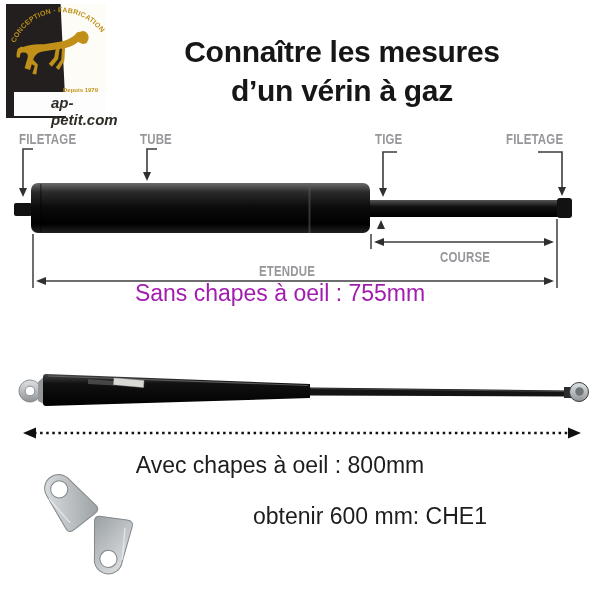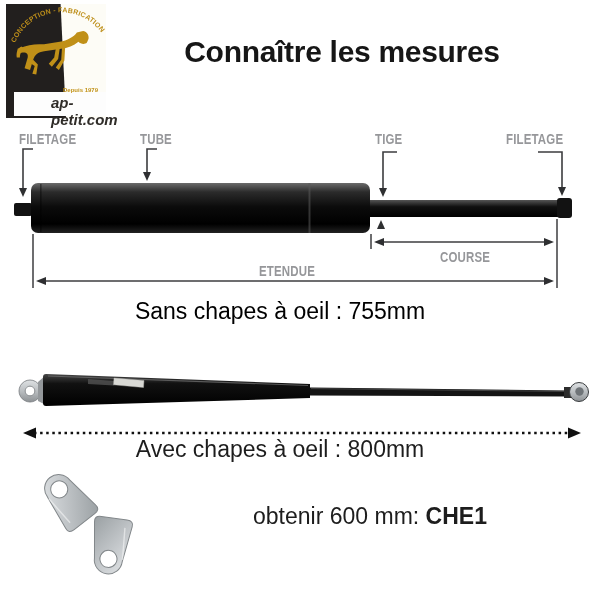--- a/index.html
+++ b/index.html
@@ -27,27 +27,27 @@
   
   .dlabel{font-size:14px;font-weight:700;color:#96979a;letter-spacing:.2px;
     transform:scaleX(.82);transform-origin:left top;white-space:nowrap;}
   .lbl-filetage-l{left:19px;top:131px;}
   .lbl-tube{left:140px;top:131px;}
   .lbl-tige{left:375px;top:131px;}
   .lbl-filetage-r{left:506px;top:131px;}
   .lbl-course{left:429px;top:249px;width:72px;text-align:center;transform-origin:center top;}
   .lbl-etendue{left:246px;top:263px;width:82px;text-align:center;transform-origin:center top;}
 
-  .caption{left:0;top:298px;width:560px;text-align:center;font-size:23px;color:#000000;}
-  .caption2{left:0;top:436px;width:560px;text-align:center;font-size:23px;color:#1d1d1d;}
+  .caption{left:0;top:280px;width:560px;text-align:center;font-size:23px;color:#a21caf;}
+  .caption2{left:0;top:452px;width:560px;text-align:center;font-size:23px;color:#1d1d1d;}
 
   .refblock{left:150px;top:501px;width:440px;text-align:center;font-size:23px;
     line-height:31px;color:#1d1d1d;}
   .refblock .hand{vertical-align:-3px;margin-right:9px;}
-  .refblock b{font-weight:700;margin-top:20px;}
+  .refblock b{font-weight:400;margin-top:20px;}
 
   svg{display:block;}
 </style>
 </head>
 <body>
 
 <div class="abs logo">
   <div class="abs logo-cream"></div>
   <div class="abs logo-black"></div>
   <svg class="abs" style="left:0;top:0" width="100" height="114" viewBox="0 0 100 114">
@@ -65,20 +65,21 @@
       <path d="M7,34 C2,36 0,42 1,48 L5,48 C5,43 7,39 12,38 Z"></path>
     </g>
   </svg>
   <div class="abs logo-white-strip"></div>
   <div class="abs logo-since">Depuis 1979</div>
   <div class="abs logo-site">ap-petit.com</div>
 </div>
 
 <div class="abs title">
   <div>Connaître les mesures</div>
+  <div>d’un vérin à gaz</div>
 </div>
 
 <svg class="abs" style="left:0;top:128px" width="600" height="165" viewBox="0 0 600 165">
   <defs>
     <linearGradient id="tubeGrad" x1="0" y1="0" x2="0" y2="1">
       <stop offset="0%" stop-color="#6b6b6b"></stop>
       <stop offset="18%" stop-color="#2b2b2b"></stop>
       <stop offset="48%" stop-color="#0b0b0b"></stop>
       <stop offset="82%" stop-color="#000000"></stop>
       <stop offset="100%" stop-color="#222222"></stop>

